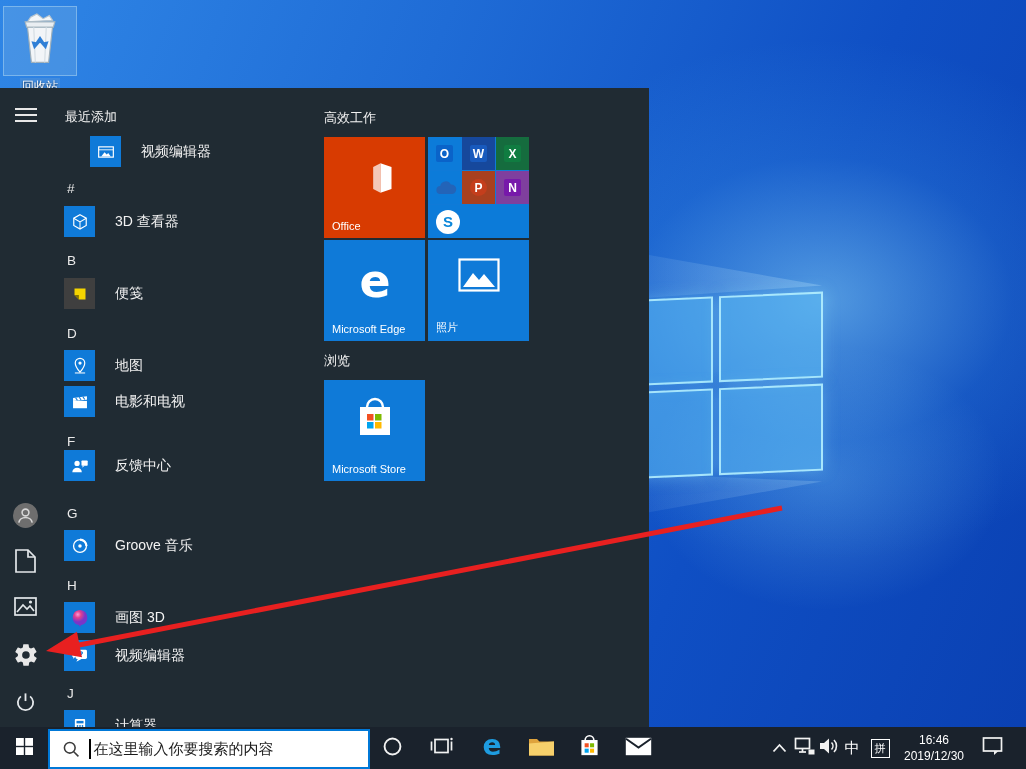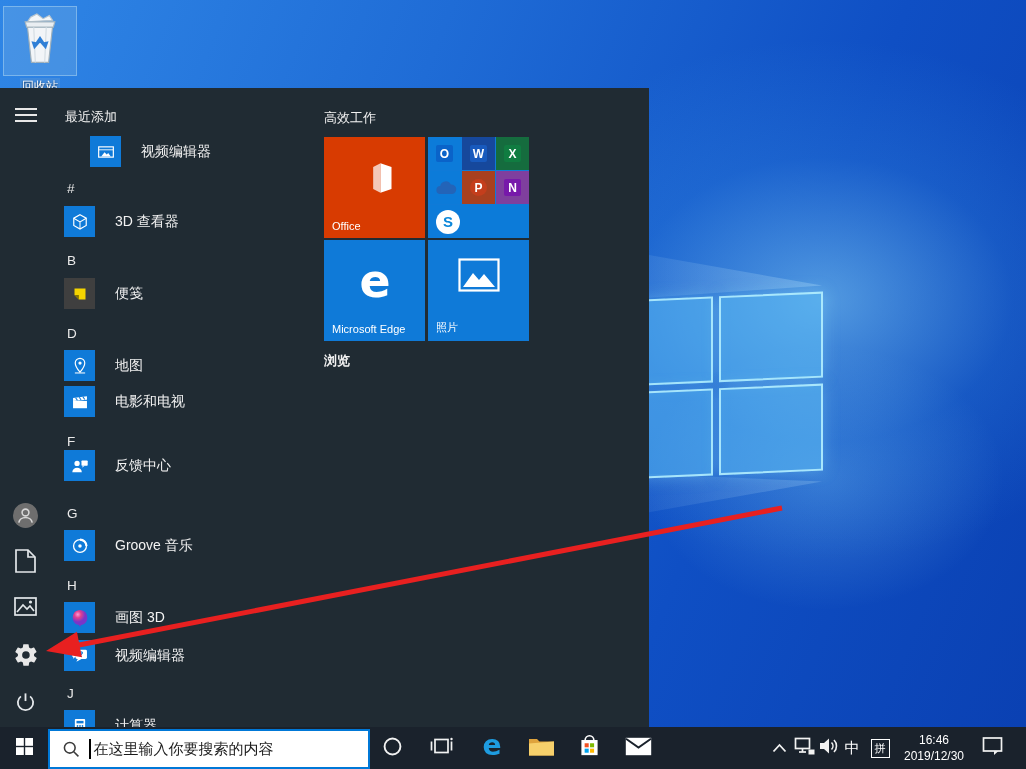--- a/index.html
+++ b/index.html
@@ -321,22 +321,37 @@
     <div class="tile" style="left:428px;top:152px;">
       <span class="cicon">
         <svg width="42" height="34" viewBox="0 0 42 34">
             <rect x="1.5" y="1.5" width="39" height="31" fill="none" stroke="#fff" stroke-width="2.2"></rect>
             <path d="M5 29 L15 15 L21 22 L26 16 L37 29 z" fill="#fff"></path>
           </svg>
       </span>
       <span class="tlabel">照片</span>
     </div>
 
-    <div class="menu-header" style="left:324px;top:264px;font-weight:bold;">浏览</div>
-
+    <div class="menu-header" style="left:324px;top:264px;">浏览</div>
+
+    <div class="tile" style="left:324px;top:292px;">
+      <span class="cicon" style="top:14px;">
+        <svg width="46" height="50" viewBox="0 0 46 50">
+            <path d="M15 13 a8 8 0 0 1 16 0" fill="none" stroke="#fff" stroke-width="2.4"></path>
+            <rect x="8" y="13" width="30" height="28" fill="#fff"></rect>
+            <g>
+              <rect x="15" y="20" width="6.5" height="6.5" fill="#f25022"></rect>
+              <rect x="23" y="20" width="6.5" height="6.5" fill="#7fba00"></rect>
+              <rect x="15" y="28" width="6.5" height="6.5" fill="#00a4ef"></rect>
+              <rect x="23" y="28" width="6.5" height="6.5" fill="#ffb900"></rect>
+            </g>
+          </svg>
+      </span>
+      <span class="tlabel">Microsoft Store</span>
+    </div>
 
   </div>
 
   <div class="taskbar">
 
     <div class="tb-icon" style="left:7px;">
       <span>
         <svg width="17" height="17" viewBox="0 0 17 17">
             <g fill="#fff">
               <rect x="0" y="0" width="7.8" height="7.8"></rect>

